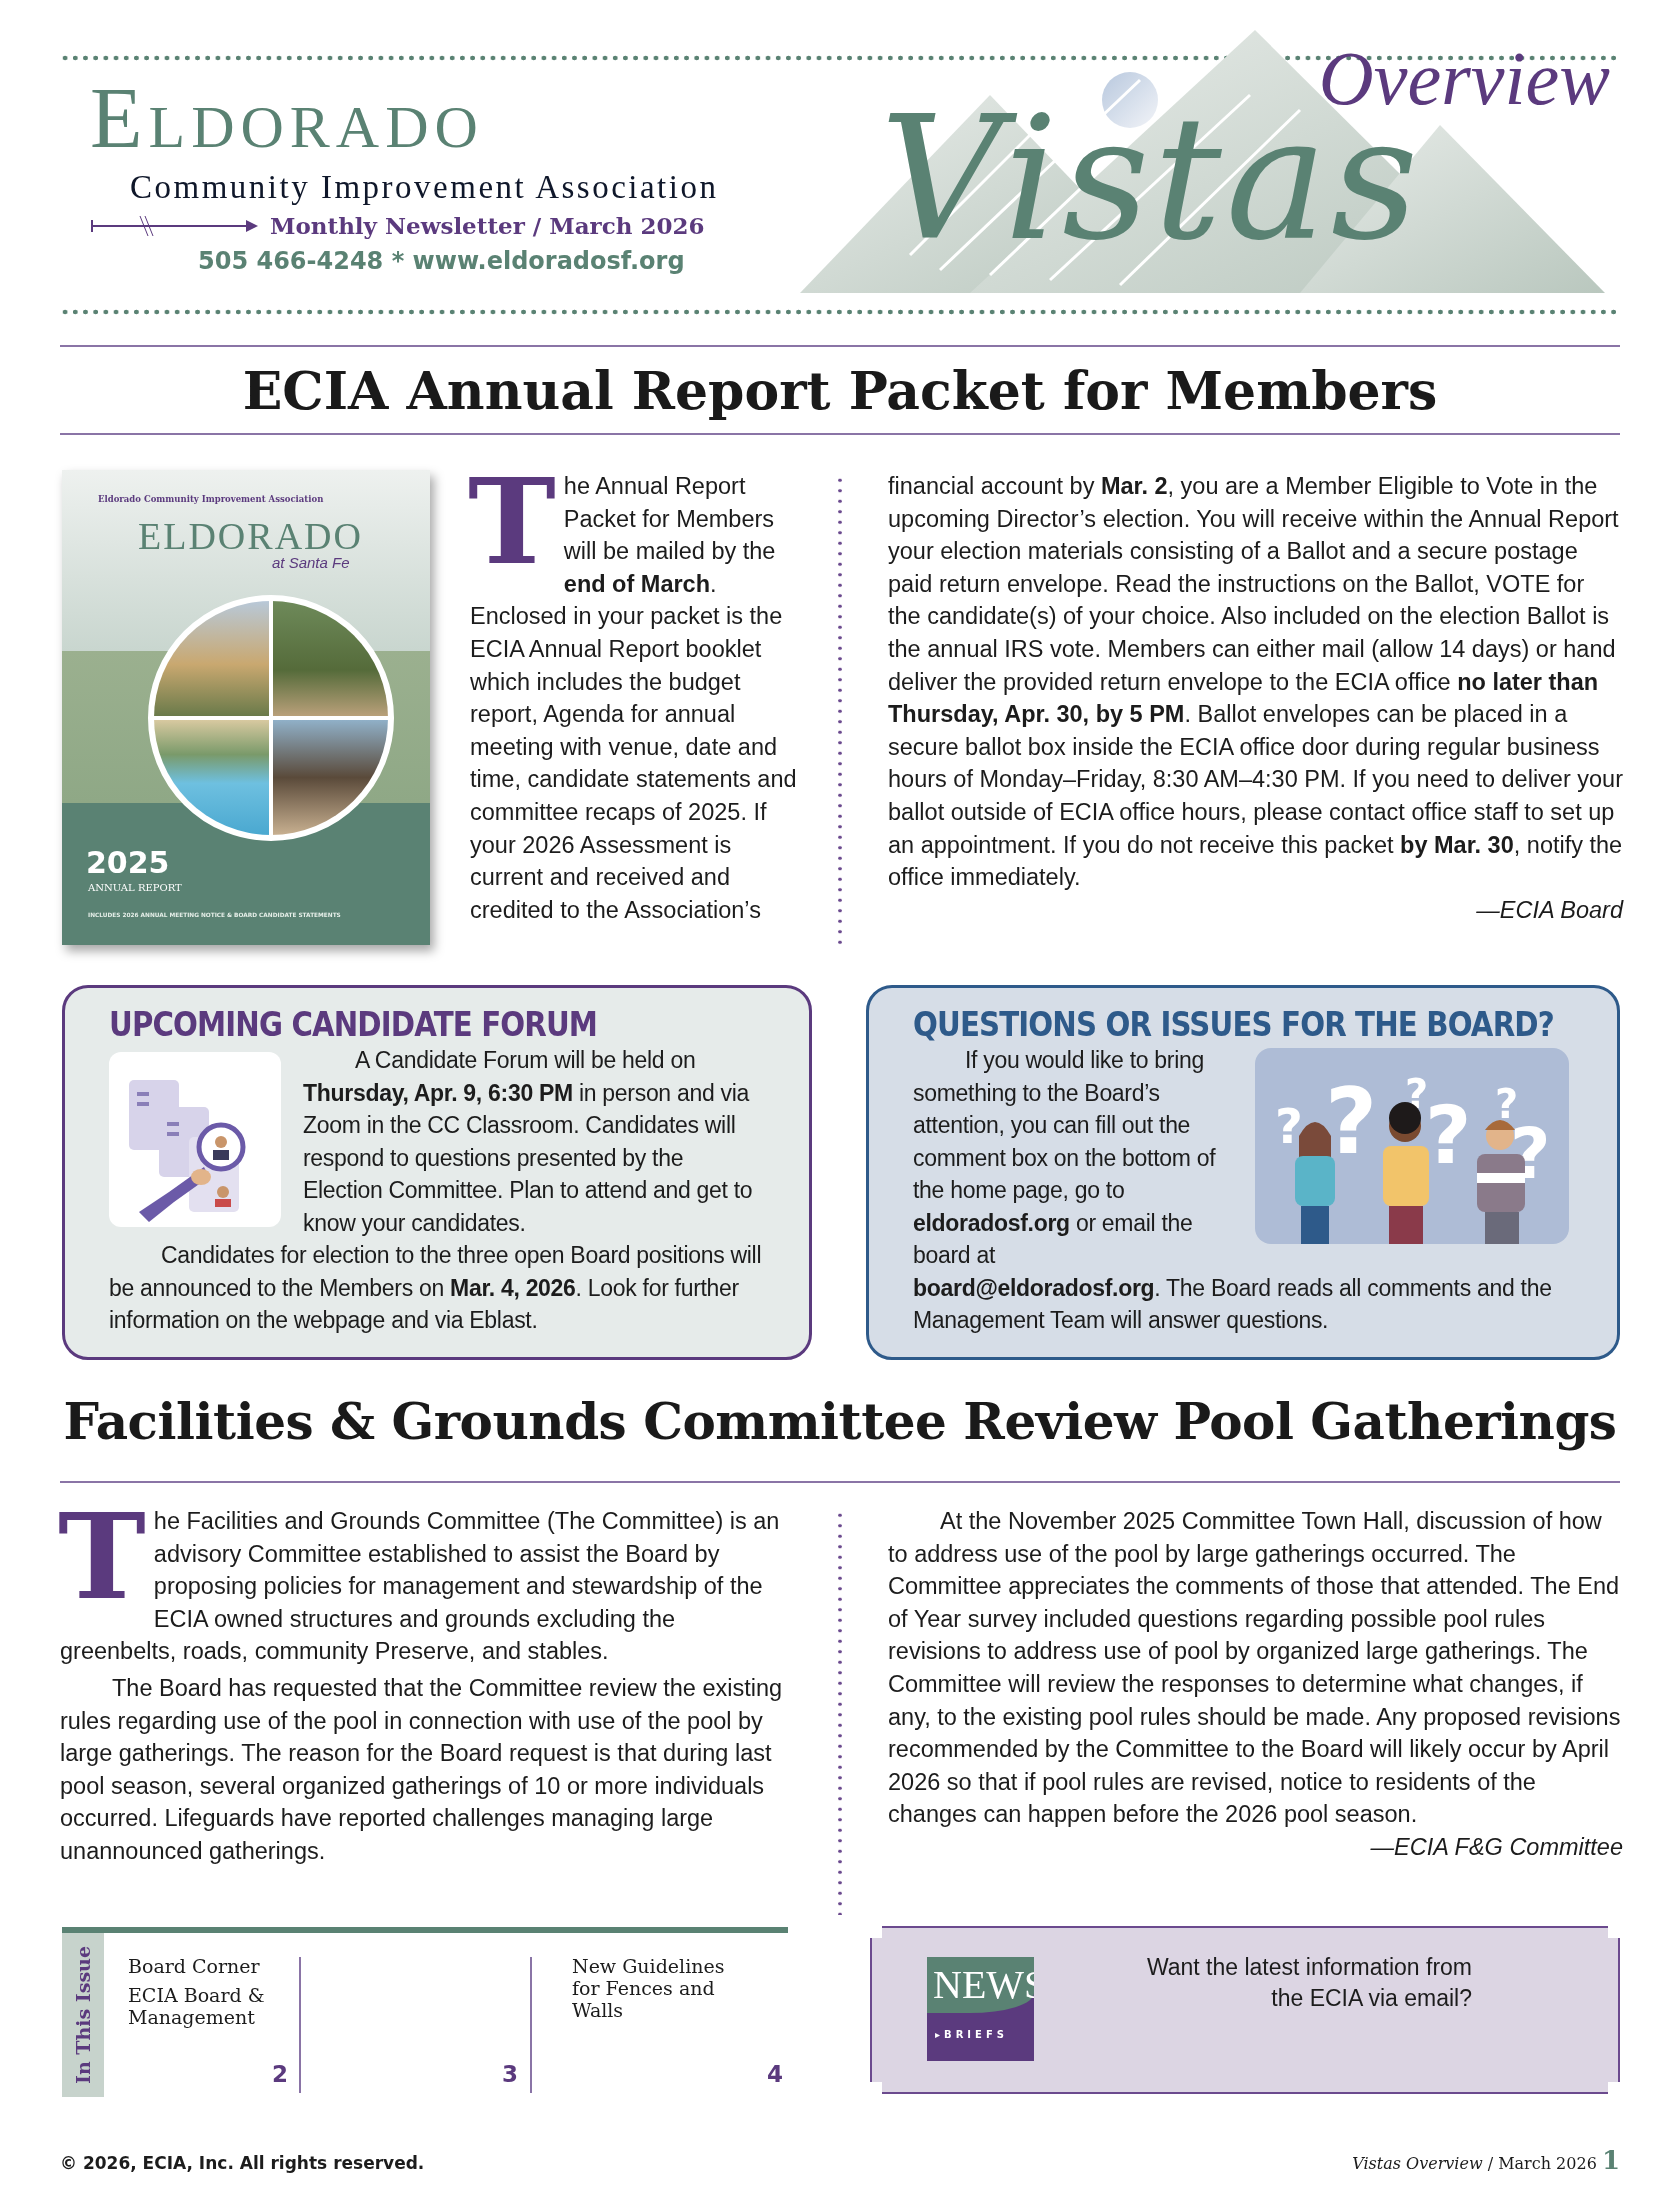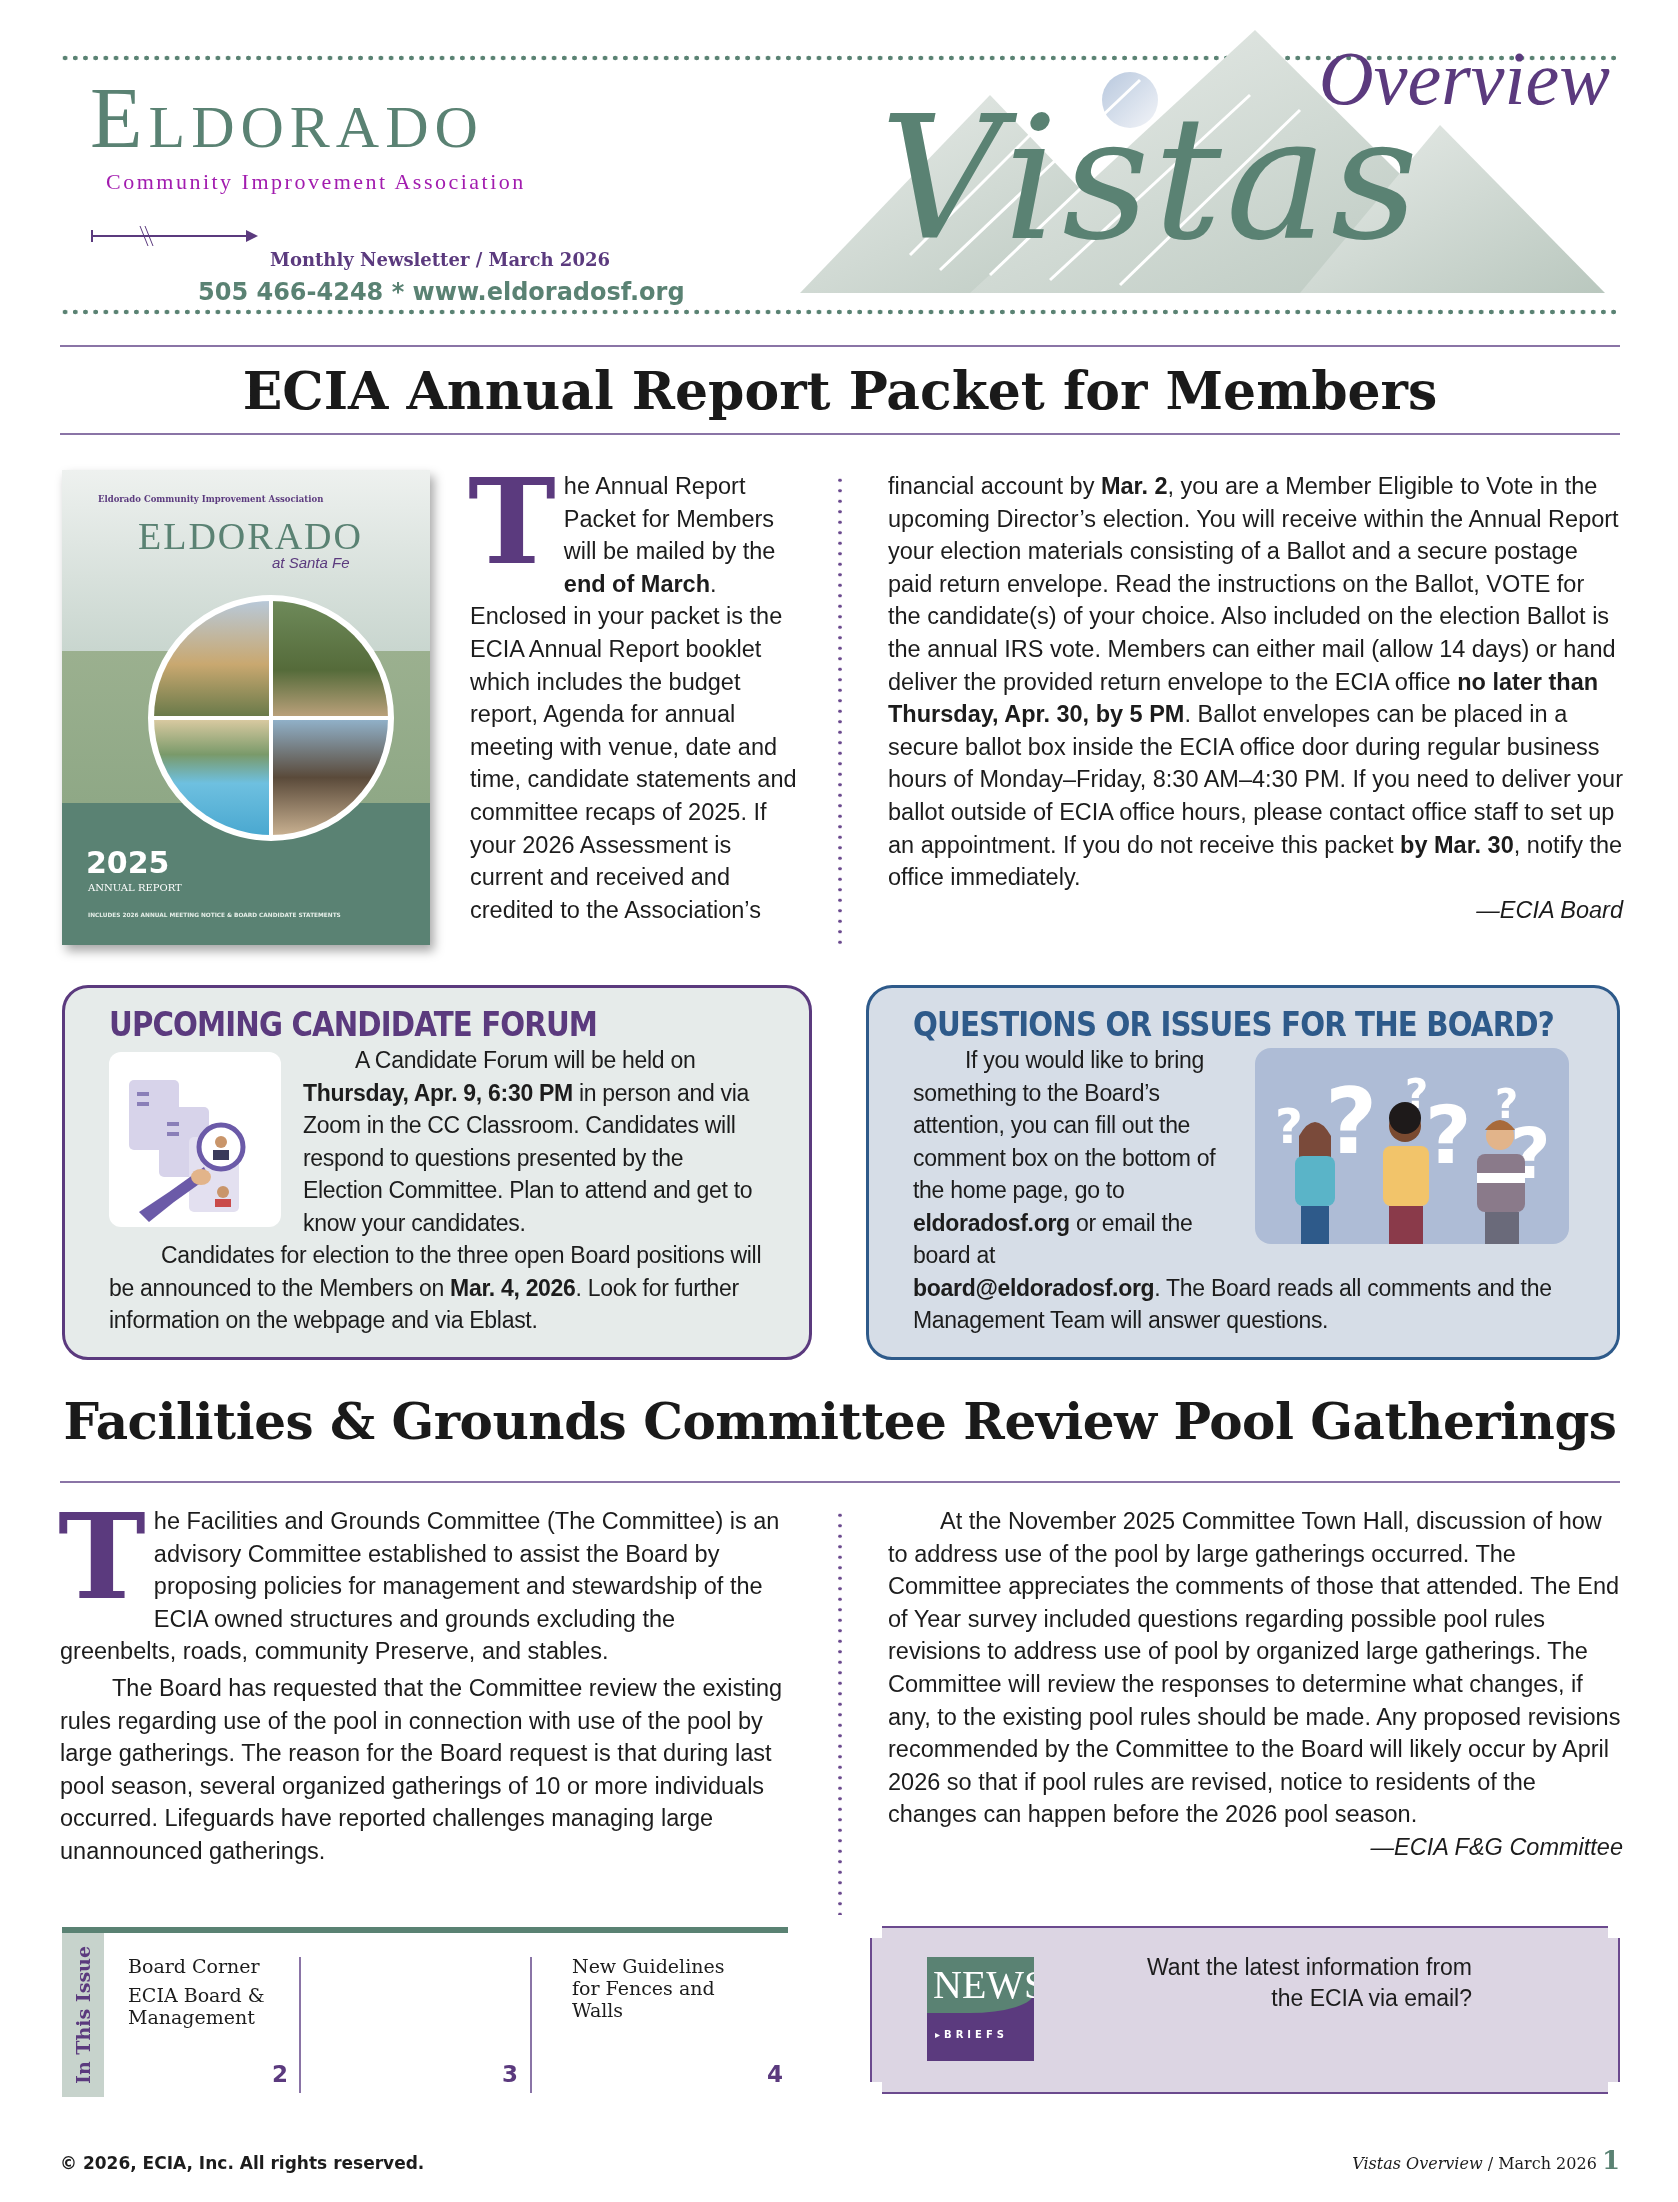--- a/index.html
+++ b/index.html
@@ -6,24 +6,24 @@
   html, body { width: 1678px; height: 2202px; background: #ffffff; overflow: hidden; }
   body { position: relative; font-family: "Liberation Sans", sans-serif; color: #1c1c1c; }
 
   .dots { position: absolute; left: 60px; width: 1560px; height: 6px;
     background-image: radial-gradient(circle, #5a8273 2.2px, transparent 2.6px);
     background-size: 10.2px 6px; background-repeat: repeat-x; }
 
   
   .mast-left { position: absolute; left: 90px; top: 75px; width: 680px; }
   .eldorado { font-family: "Liberation Serif", serif; color: #5a8273; font-size: 86px; letter-spacing: 6px; line-height: 1; font-variant: small-caps; }
-  .cia { font-family: "Liberation Serif", serif; color: #a21caf; font-size: 22px; letter-spacing: 2.5px; margin-left: 16px; margin-top: 8px; }
+  .cia { font-family: "Liberation Serif", serif; color: #0f172a; font-size: 33px; letter-spacing: 2.5px; margin-left: 40px; margin-top: 8px; }
   .monthly-row { display: flex; align-items: center; margin-top: 6px; }
   .arrow { width: 170px; height: 20px; margin-right: 10px; }
-  .monthly { font-family: "DejaVu Serif", serif; color: #5b3a7e; font-weight: bold; font-size: 18px; margin-top: 48px; }
+  .monthly { font-family: "DejaVu Serif", serif; color: #5b3a7e; font-weight: bold; font-size: 23px; }
   .contact { font-family: "DejaVu Sans", sans-serif; color: #5a8273; font-weight: bold; font-size: 24px; margin-left: 108px; margin-top: 8px; }
 
   .mast-right { position: absolute; left: 800px; top: 25px; width: 820px; height: 280px; }
   .overview { position: absolute; right: 10px; top: 10px; font-family: "Liberation Serif", serif; font-style: italic; color: #5b3a7e; font-size: 76px; }
   .vistas { position: absolute; left: 80px; top: 55px; font-family: "DejaVu Serif", serif; font-style: italic; color: #5a8273; font-size: 170px; letter-spacing: 4px; }
 
   
   .rule { position: absolute; left: 60px; width: 1560px; height: 2px; background: #8a74a6; }
   .h1 { position: absolute; left: 60px; width: 1560px; text-align: center; font-family: "DejaVu Serif", serif; font-weight: bold; color: #1a1a1a; }
 

